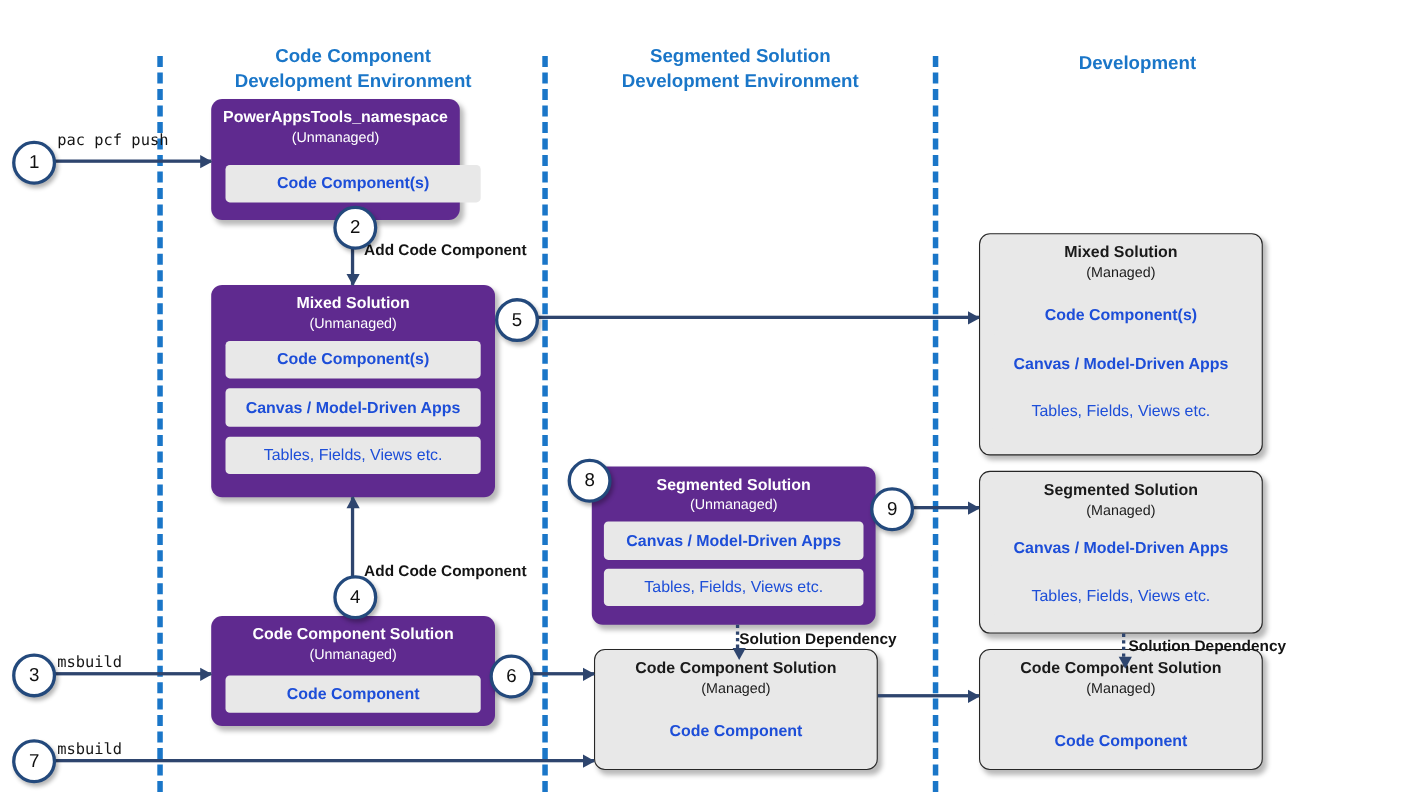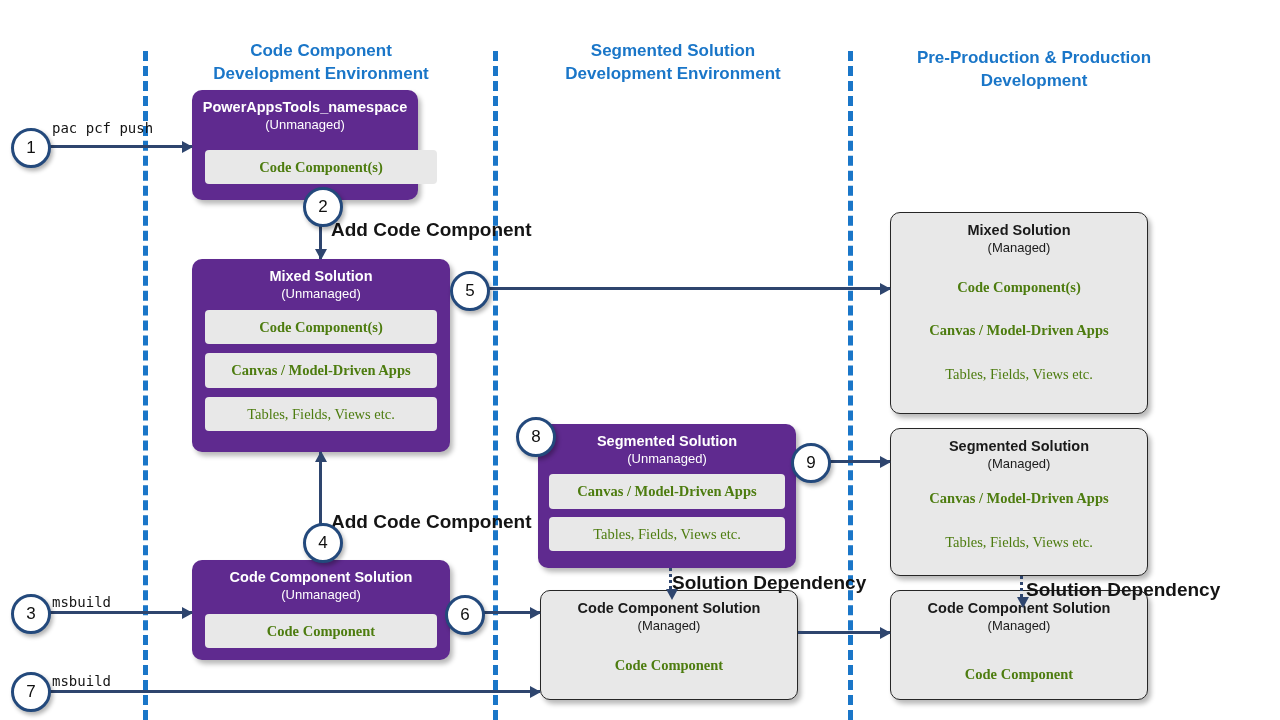--- a/index.html
+++ b/index.html
@@ -35,23 +35,22 @@
   .box.purple .box-title{color:#ffffff;}
   .box.gray .box-title{color:#1a1a1a;}
   .box-sub{display:block;font-weight:normal;font-size:13px;line-height:17px;}
   .box.purple .box-sub{color:#ffffff;}
   .box.gray .box-sub{color:#1a1a1a;}
 
   
   .chip{
     position:absolute;background:#E8E8E8;border-radius:4px;
     display:flex;align-items:center;justify-content:center;
-    font-weight:bold;font-size:14.5px;color:#4d7c0f;
+    font-weight:bold;font-size:14.5px;color:#1d4ed8;
     box-sizing:border-box;
-    font-family:Liberation Serif, serif;
   }
   .chip.thin{font-weight:normal;}
 
   
   .arrow-h{position:absolute;height:3px;background:#2E456E;}
   .arrow-h::after{
     content:"";position:absolute;right:-1px;top:50%;
     transform:translateY(-50%);
     border-left:11px solid #2E456E;
     border-top:6px solid transparent;border-bottom:6px solid transparent;
@@ -81,21 +80,21 @@
     position:absolute;width:34px;height:34px;border-radius:50%;
     background:#ffffff;border:3px solid #23497C;
     display:flex;align-items:center;justify-content:center;
     font-size:17px;color:#101010;
     box-shadow:2px 3px 4px rgba(0,0,0,0.3);
     z-index:6;
   }
 
   
   .label{
-    position:absolute;font-size:19px;font-weight:bold;color:#141414;
+    position:absolute;font-size:14px;font-weight:bold;color:#141414;
     white-space:nowrap;
   }
   .cmd{
     position:absolute;font-family:"DejaVu Sans Mono",monospace;
     font-size:14px;color:#141414;white-space:pre;line-height:20px;
   }
 </style>
 </head>
 <body>
 
@@ -103,21 +102,20 @@
 
   <div class="col-header" style="left:186px;top:39px;width:270px;">
     <div>Code Component</div>
     <div>Development Environment</div>
   </div>
   <div class="col-header" style="left:536px;top:39px;width:274px;">
     <div>Segmented Solution</div>
     <div>Development Environment</div>
   </div>
   <div class="col-header" style="left:884px;top:46px;width:300px;">
-    <div>Pre-Production &amp; Production</div>
     <div>Development</div>
   </div>
 
   <div class="divider" style="left:143px;top:51px;height:669px;"></div>
   <div class="divider" style="left:493px;top:51px;height:669px;"></div>
   <div class="divider" style="left:848px;top:51px;height:669px;"></div>
 
   <div class="box purple" style="left:192px;top:90px;width:226px;height:110px;">
     <div class="box-title">
       <span>PowerAppsTools_namespace</span>

